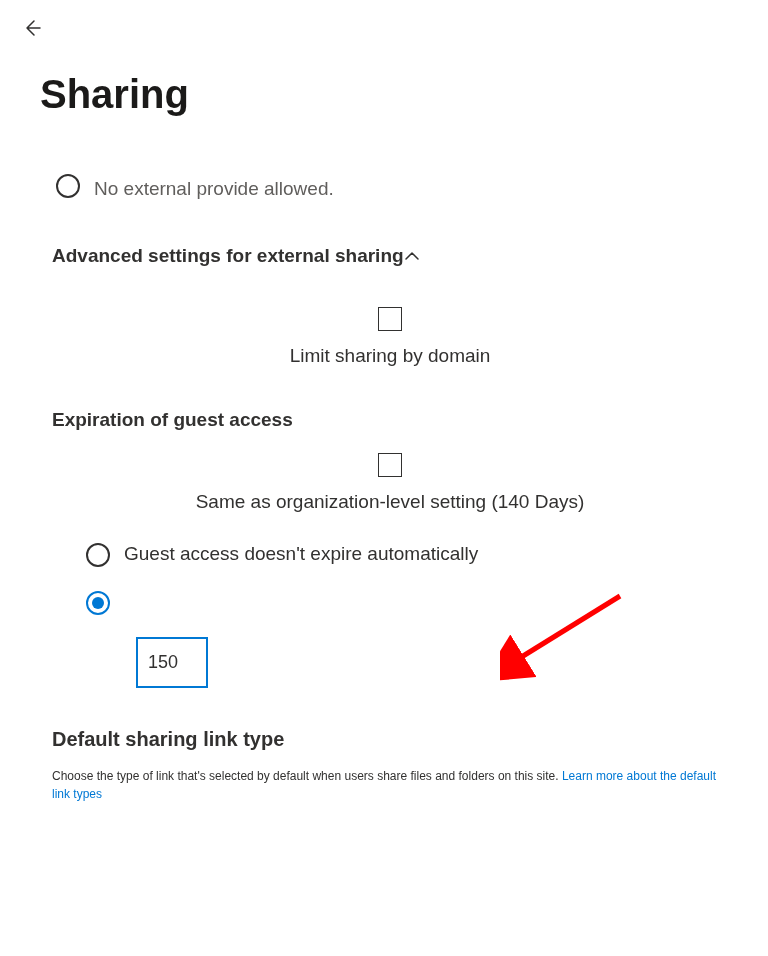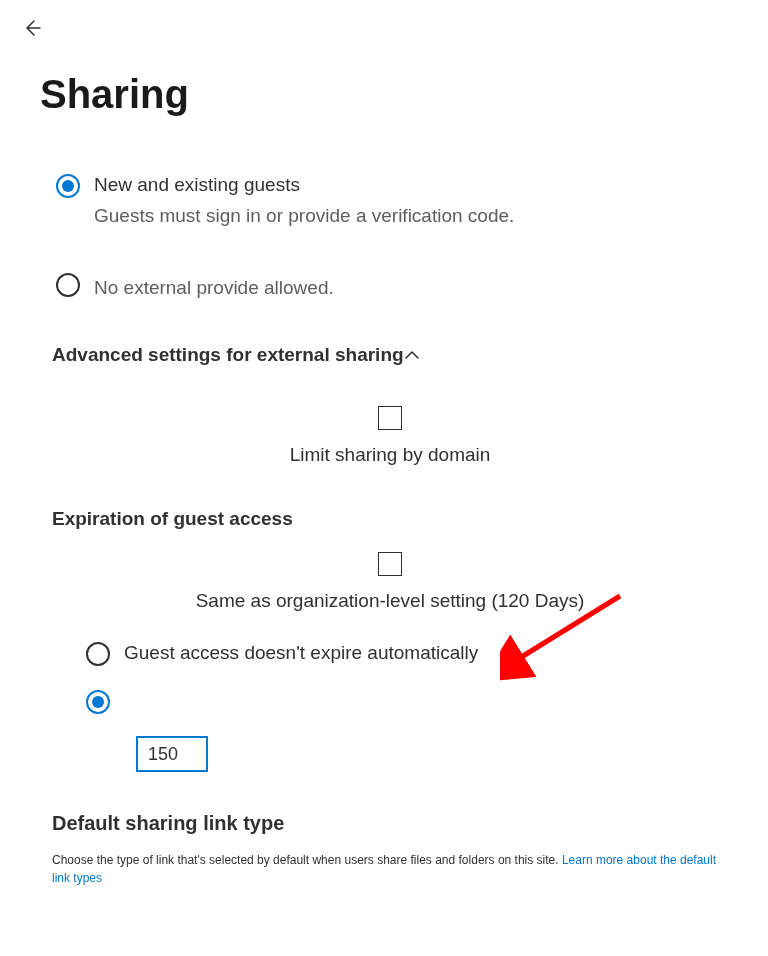--- a/index.html
+++ b/index.html
@@ -104,21 +104,21 @@
       margin-bottom: 22px;
       align-items: center;
     }
     .days-input {
       margin-left: 96px;
       margin-top: 6px;
       margin-bottom: 40px;
     }
     .days-input input {
       width: 72px;
-      height: 36px;
+      height: 51px;
       border: 2px solid #0078d4;
       font-size: 18px;
       padding: 0 10px;
       color: #323130;
       font-family: inherit;
     }
     .section2-title {
       font-size: 20px;
       font-weight: 600;
       color: #323130;
@@ -149,27 +149,20 @@
 
   <div class="back-arrow">
     <svg width="20" height="20" viewBox="0 0 20 20" fill="none">
       <path d="M12 3 L5 10 L12 17 M5 10 L18 10" stroke="#323130" stroke-width="1.5" stroke-linecap="round" stroke-linejoin="round"></path>
     </svg>
   </div>
 
   <div class="page">
     <h1 class="title">Sharing</h1>
 
-    <div class="radio-row">
-      <div class="radio-outer selected"></div>
-      <div class="radio-text">
-        <div class="label">New and existing guests</div>
-        <div class="desc">Guests must sign in or provide a verification code.</div>
-      </div>
-    </div>
 
 
     <div class="radio-row">
       <div class="radio-outer"></div>
       <div class="radio-text">
         <div class="desc">No external provide allowed.</div>
       </div>
     </div>
 
     <div class="section-header">
@@ -185,21 +178,21 @@
       </div>
       <span class="checkbox-label">Limit sharing by domain</span>
     </div>
 
     <div class="sub-section-title">Expiration of guest access</div>
 
     <div class="checkbox-row">
       <div class="checkbox">
         
       </div>
-      <span class="checkbox-label">Same as organization-level setting (120 Days)</span>
+      <span class="checkbox-label">Same as organization-level setting (140 Days)</span>
     </div>
 
     <div class="nested">
       <div class="radio-row tight">
         <div class="radio-outer"></div>
         <div class="radio-text">
           <div class="label">Guest access doesn't expire automatically</div>
         </div>
       </div>
       <div class="radio-row tight">

